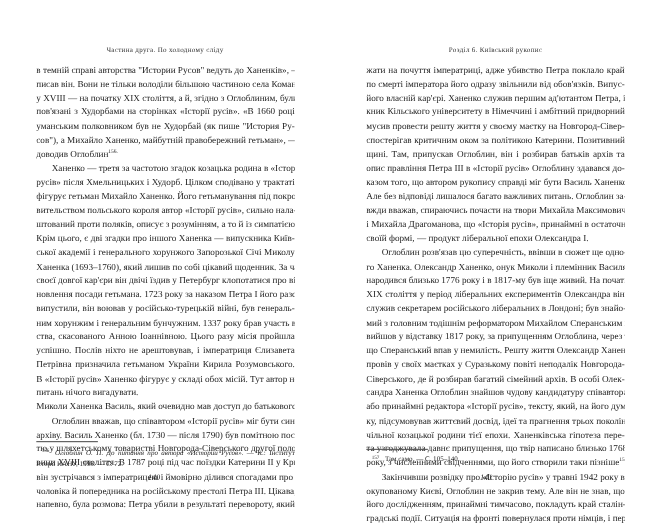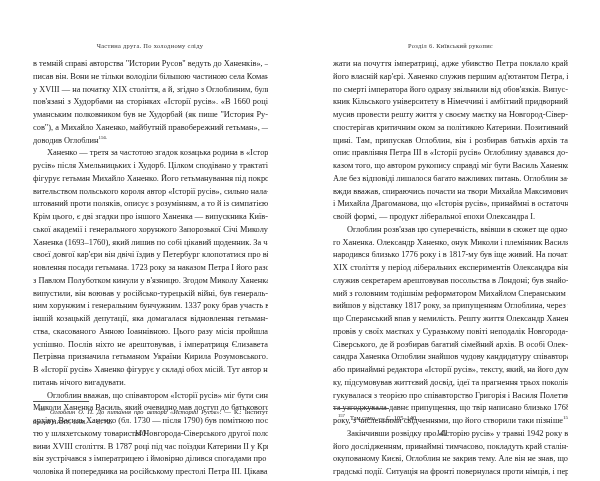--- a/index.html
+++ b/index.html
@@ -48,80 +48,78 @@
       <span class="line indent">Ханенко — третя за частотою згадок козацька родина в «Історії</span>
       <span class="line">русів» після Хмельницьких і Худорб. Цілком сподівано у трактаті</span>
       <span class="line">фігурує гетьман Михайло Ханенко. Його гетьманування під покро-</span>
       <span class="line">вительством польського короля автор «Історії русів», сильно нала-</span>
       <span class="line">штований проти поляків, описує з розумінням, а то й із симпатією.</span>
       <span class="line">Крім цього, є дві згадки про іншого Ханенка — випускника Київ-</span>
       <span class="line">ської академії і генерального хорунжого Запорозької Січі Миколу</span>
       <span class="line">Ханенка (1693–1760), який лишив по собі цікавий щоденник. За час</span>
       <span class="line">своєї довгої кар'єри він двічі їздив у Петербург клопотатися про від-</span>
       <span class="line">новлення посади гетьмана. 1723 року за наказом Петра I його разом</span>
-      <span class="line">з Павлом Полуботком кинули у в'язницю. Згодом Миколу Ханенка</span>
       <span class="line">випустили, він воював у російсько-турецькій війні, був генераль-</span>
       <span class="line">ним хорунжим і генеральним бунчужним. 1337 року брав участь в</span>
-      <span class="line">іншій козацькій депутації, яка домагалася відновлення гетьман-</span>
       <span class="line">ства, скасованого Анною Іоаннівною. Цього разу місія пройшла</span>
       <span class="line">успішно. Послів ніхто не арештовував, і імператриця Єлизавета</span>
       <span class="line">Петрівна призначила гетьманом України Кирила Розумовського.</span>
       <span class="line">В «Історії русів» Ханенко фігурує у складі обох місій. Тут автор не</span>
       <span class="line last">питань нічого вигадувати.</span>
+      <span class="line">Миколи Ханенка Василь, який очевидно мав доступ до батькового</span>
       <span class="line indent">Оглоблин вважав, що співавтором «Історії русів» міг бути син</span>
-      <span class="line">Миколи Ханенка Василь, який очевидно мав доступ до батькового</span>
       <span class="line">архіву. Василь Ханенко (бл. 1730 — після 1790) був помітною постат-</span>
       <span class="line">тю у шляхетському товаристві Новгорода-Сіверського другої поло-</span>
       <span class="line">вини XVIII століття. В 1787 році під час поїздки Катерини II у Крим</span>
       <span class="line">він зустрічався з імператрицею і ймовірно ділився спогадами про її</span>
       <span class="line">чоловіка й попередника на російському престолі Петра III. Цікава,</span>
       <span class="line">напевно, була розмова: Петра убили в результаті перевороту, який</span>
     </div>
   <div class="rule"></div>
   <div class="footnote">
     <span class="fnnum">156</span><i>Оглоблин О. П. До питання про автора «Истории Русов».</i><span> — К.: Інститут історії НАНУ, 1998. — С. 72.</span>
   </div>
   <div class="pagenum">140</div>
 </div>
 
 <div class="page right">
   <div class="header">Розділ 6. Київський рукопис</div>
   <div class="body" id="right-body">
       <span class="line">жати на почуття імператриці, адже убивство Петра поклало край</span>
+      <span class="line">по смерті імператора його одразу звільнили від обов'язків. Випус-</span>
       <span class="line">його власній кар'єрі. Ханенко служив першим ад'ютантом Петра, і</span>
-      <span class="line">по смерті імператора його одразу звільнили від обов'язків. Випус-</span>
       <span class="line">кник Кільського університету в Німеччині і амбітний придворний</span>
       <span class="line">мусив провести решту життя у своєму маєтку на Новгород-Сівер-</span>
       <span class="line">спостерігав критичним оком за політикою Катерини. Позитивний</span>
       <span class="line">щині. Там, припускав Оглоблин, він і розбирав батьків архів та</span>
       <span class="line">опис правління Петра III в «Історії русів» Оглоблину здавався до-</span>
       <span class="line">казом того, що автором рукопису справді міг бути Василь Ханенко.</span>
       <span class="line">Але без відповіді лишалося багато важливих питань. Оглоблин за-</span>
       <span class="line">вжди вважав, спираючись почасти на твори Михайла Максимовича</span>
       <span class="line">і Михайла Драгоманова, що «Історія русів», принаймні в остаточній</span>
       <span class="line last">своїй формі, — продукт ліберальної епохи Олександра I.</span>
       <span class="line indent">Оглоблин розв'язав цю суперечність, ввівши в сюжет ще одно-</span>
       <span class="line">го Ханенка. Олександр Ханенко, онук Миколи і племінник Василя,</span>
       <span class="line">народився близько 1776 року і в 1817-му був іще живий. На початку</span>
       <span class="line">XIX століття у період ліберальних експериментів Олександра він</span>
-      <span class="line">служив секретарем арештовував посольства в Лондоні; був знайо-</span>
+      <span class="line">служив секретарем російського ліберальних в Лондоні; був знайо-</span>
       <span class="line">мий з головним тодішнім реформатором Михайлом Сперанським і</span>
       <span class="line">вийшов у відставку 1817 року, за припущенням Оглоблина, через те,</span>
       <span class="line">що Сперанський впав у немилість. Решту життя Олександр Ханенко</span>
       <span class="line">провів у своїх маєтках у Суразькому повіті неподалік Новгорода-</span>
       <span class="line">Сіверського, де й розбирав багатий сімейний архів. В особі Олек-</span>
       <span class="line">сандра Ханенка Оглоблин знайшов чудову кандидатуру співавтора</span>
       <span class="line">або принаймні редактора «Історії русів», тексту, який, на його дум-</span>
       <span class="line">ку, підсумовував життєвий досвід, ідеї та прагнення трьох поколінь</span>
-      <span class="line">гукувалася з теорією про співавторство Григорія і Василя Полетик</span>
+      <span class="line">чільної козацької родини тієї епохи. Ханенківська гіпотеза пере-</span>
       <span class="line">та узгоджувала давнє припущення, що твір написано близько 1768</span>
       <span class="line last">року, з численними свідченнями, що його створили таки пізніше<sup>157.</sup></span>
       <span class="line indent">Закінчивши розвідку про «Історію русів» у травні 1942 року в</span>
+      <span class="line">окупованому Києві, Оглоблин не закрив тему. Але він не знав, що</span>
       <span class="line">його дослідженням, принаймні тимчасово, покладуть край сталін-</span>
-      <span class="line">окупованому Києві, Оглоблин не закрив тему. Але він не знав, що</span>
       <span class="line">градські події. Ситуація на фронті повернулася проти німців, і пер-</span>
     </div>
   <div class="rule"></div>
   <div class="footnote">
     <span class="fnnum">157</span><span>Там само. — С. 105–140.</span>
   </div>
   <div class="pagenum">141</div>
 </div>
 
 </body></html>

